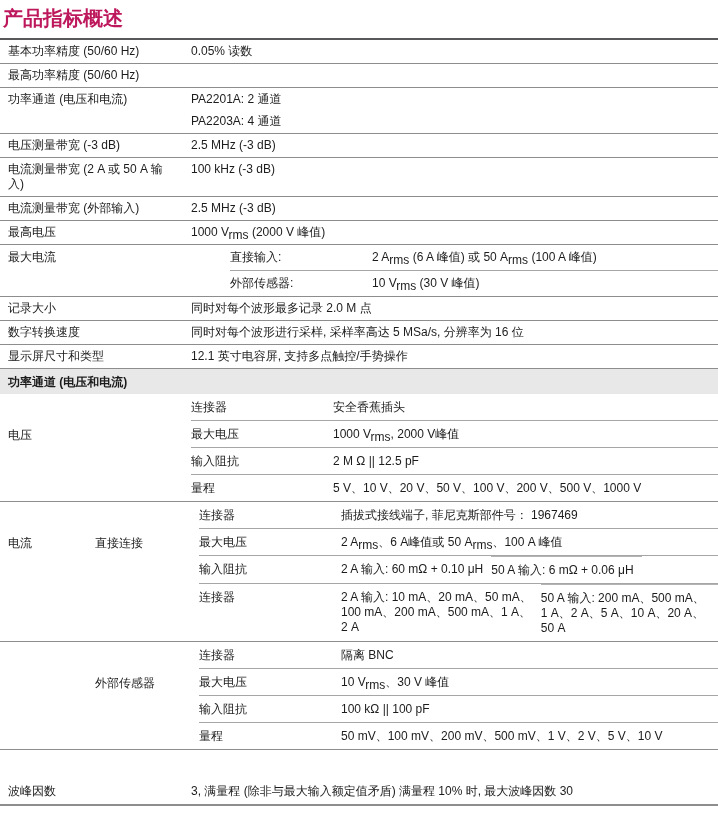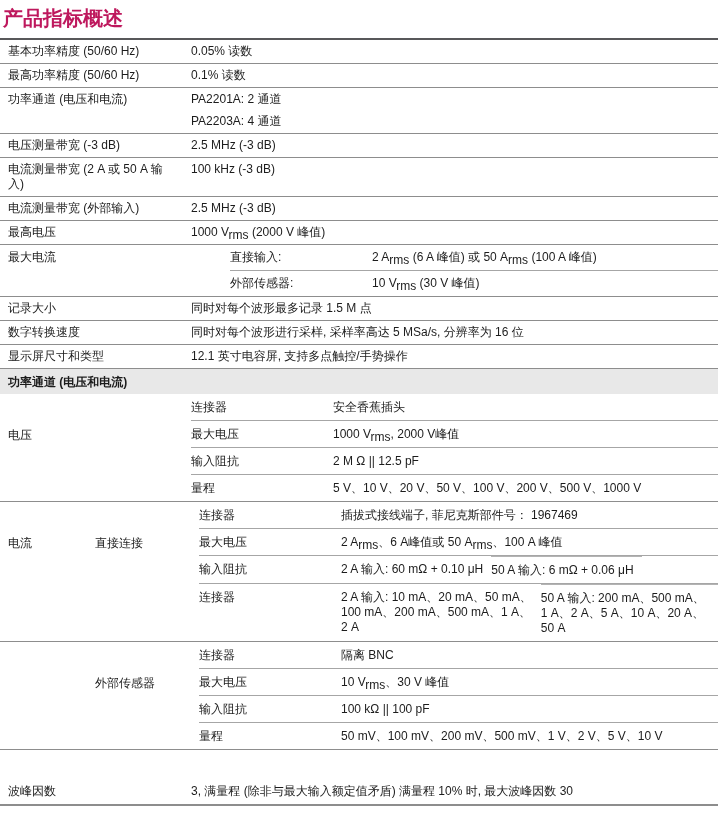--- a/index.html
+++ b/index.html
@@ -55,21 +55,20 @@
   <div class="page-title">产品指标概述</div>
 
   <div class="spec-table">
 
     <div class="row">
       <div class="c1">基本功率精度 (50/60 Hz)</div>
       <div class="cv">0.05% 读数</div>
     </div>
     <div class="row">
       <div class="c1">最高功率精度 (50/60 Hz)</div>
-      <div class="cv">0.1% 读数</div>
     </div>
     <div class="row">
       <div class="c1">功率通道 (电压和电流)</div>
       <div class="cv">
         <div>PA2201A: 2 通道</div>
         <div style="padding-top:7px;">PA2203A: 4 通道</div>
       </div>
     </div>
     <div class="row">
       <div class="c1">电压测量带宽 (-3 dB)</div>
@@ -98,21 +97,21 @@
         </div>
         <div class="subrow">
           <div class="c3 pad5">外部传感器:</div>
           <div class="c4 pad5"><span>10 V</span><span class="sub">rms</span><span> (30 V 峰值)</span></div>
         </div>
       </div>
     </div>
 
     <div class="row">
       <div class="c1">记录大小</div>
-      <div class="cv">同时对每个波形最多记录 1.5 M 点</div>
+      <div class="cv">同时对每个波形最多记录 2.0 M 点</div>
     </div>
     <div class="row">
       <div class="c1">数字转换速度</div>
       <div class="cv">同时对每个波形进行采样, 采样率高达 5 MSa/s, 分辨率为 16 位</div>
     </div>
     <div class="row">
       <div class="c1">显示屏尺寸和类型</div>
       <div class="cv">12.1 英寸电容屏, 支持多点触控/手势操作</div>
     </div>
 

